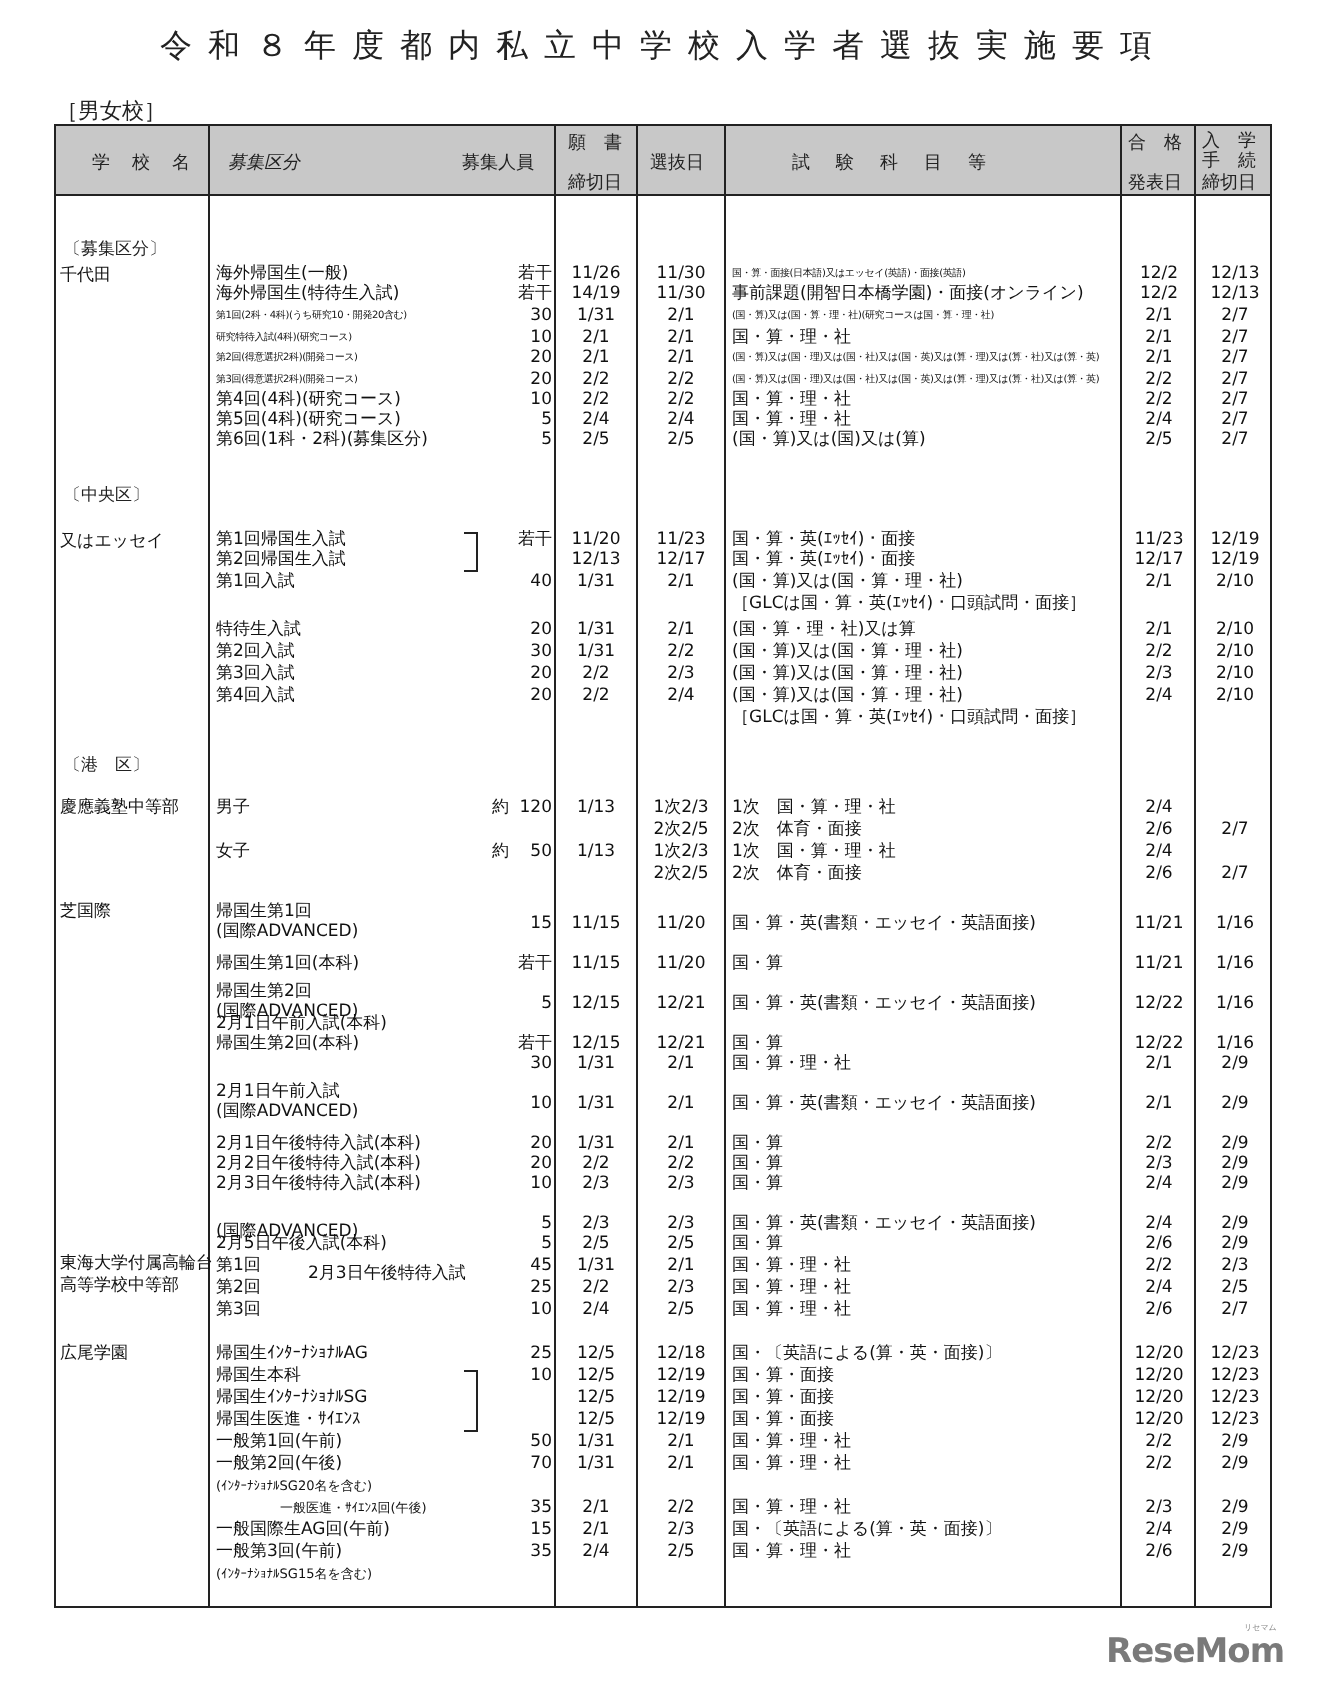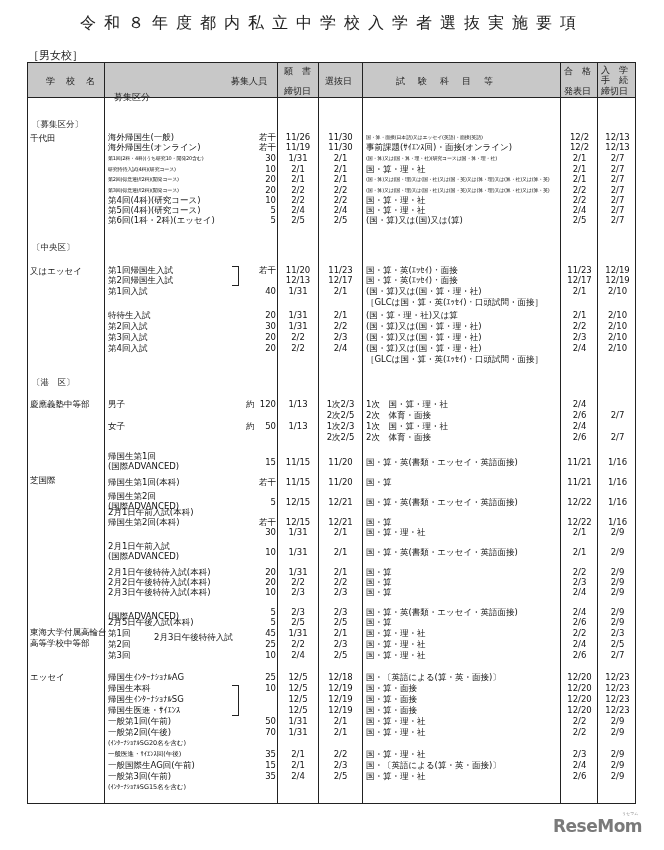--- a/index.html
+++ b/index.html
@@ -33,21 +33,21 @@
 </style>
 </head>
 <body>
 
 <div class="title">令和８年度都内私立中学校入学者選抜実施要項</div>
 <div class="section-label">［男女校］</div>
 
 <div class="tbl" id="tbl">
   <div class="hdr">
     <span class="h" style="left:18px;top:12px;letter-spacing:1px;">学　校　名</span>
-    <span class="h" style="left:86px;top:28px;">募集区分</span>
+    <span class="h" style="left:86px;top:12px;font-style:italic;">募集区分</span>
     <span class="h" style="left:203px;top:12px;">募集人員</span>
     <span class="h" style="left:256px;top:2px;">願　書</span>
     <span class="h" style="left:256px;top:22px;">締切日</span>
     <span class="h" style="left:297px;top:12px;">選抜日</span>
     <span class="h" style="left:368px;top:12px;letter-spacing:2px;">試　験　科　目　等</span>
     <span class="h" style="left:536px;top:2px;">合　格</span>
     <span class="h" style="left:536px;top:22px;">発表日</span>
     <span class="h" style="left:573px;top:1px;">入　学</span>
     <span class="h" style="left:573px;top:11px;">手　続</span>
     <span class="h" style="left:573px;top:22px;">締切日</span>
@@ -63,25 +63,25 @@
   <div id="body-rows">
       <div class="ward" style="top:56px;">〔募集区分〕</div>
       <div class="row c-name" style="top:70px;">千代田</div>
       <div class="row c-kubun" style="top:69px;">海外帰国生(一般)</div>
       <div class="row c-ninzu" style="top:69px;">若干</div>
       <div class="row c-gansho" style="top:69px;">11/26</div>
       <div class="row c-senbatsu" style="top:69px;">11/30</div>
       <div class="row c-kamoku tiny" style="top:69px;">国・算・面接(日本語)又はエッセイ(英語)・面接(英語)</div>
       <div class="row c-happyo" style="top:69px;">12/2</div>
       <div class="row c-tetsuzuki" style="top:69px;">12/13</div>
-      <div class="row c-kubun" style="top:79px;">海外帰国生(オンライン)</div>
+      <div class="row c-kubun" style="top:79px;">海外帰国生(特待生入試)</div>
       <div class="row c-ninzu" style="top:79px;">若干</div>
-      <div class="row c-gansho" style="top:79px;">11/19</div>
+      <div class="row c-gansho" style="top:79px;">14/19</div>
       <div class="row c-senbatsu" style="top:79px;">11/30</div>
-      <div class="row c-kamoku" style="top:79px;">事前課題(ｻｲｴﾝｽ回)・面接(オンライン)</div>
+      <div class="row c-kamoku" style="top:79px;">事前課題(開智日本橋学園)・面接(オンライン)</div>
       <div class="row c-happyo" style="top:79px;">12/2</div>
       <div class="row c-tetsuzuki" style="top:79px;">12/13</div>
       <div class="row c-kubun tiny" style="top:90px;">第1回(2科・4科)(うち研究10・開発20含む)</div>
       <div class="row c-ninzu" style="top:90px;">30</div>
       <div class="row c-gansho" style="top:90px;">1/31</div>
       <div class="row c-senbatsu" style="top:90px;">2/1</div>
       <div class="row c-kamoku tiny" style="top:90px;">(国・算)又は(国・算・理・社)(研究コースは国・算・理・社)</div>
       <div class="row c-happyo" style="top:90px;">2/1</div>
       <div class="row c-tetsuzuki" style="top:90px;">2/7</div>
       <div class="row c-kubun tiny" style="top:101px;">研究特待入試(4科)(研究コース)</div>
@@ -112,21 +112,21 @@
       <div class="row c-kamoku" style="top:132px;">国・算・理・社</div>
       <div class="row c-happyo" style="top:132px;">2/2</div>
       <div class="row c-tetsuzuki" style="top:132px;">2/7</div>
       <div class="row c-kubun" style="top:142px;">第5回(4科)(研究コース)</div>
       <div class="row c-ninzu" style="top:142px;">5</div>
       <div class="row c-gansho" style="top:142px;">2/4</div>
       <div class="row c-senbatsu" style="top:142px;">2/4</div>
       <div class="row c-kamoku" style="top:142px;">国・算・理・社</div>
       <div class="row c-happyo" style="top:142px;">2/4</div>
       <div class="row c-tetsuzuki" style="top:142px;">2/7</div>
-      <div class="row c-kubun" style="top:152px;">第6回(1科・2科)(エッセイ)</div>
+      <div class="row c-kubun" style="top:152px;">第6回(1科・2科)(募集区分)</div>
       <div class="row c-ninzu" style="top:152px;">5</div>
       <div class="row c-gansho" style="top:152px;">2/5</div>
       <div class="row c-senbatsu" style="top:152px;">2/5</div>
       <div class="row c-kamoku" style="top:152px;">(国・算)又は(国)又は(算)</div>
       <div class="row c-happyo" style="top:152px;">2/5</div>
       <div class="row c-tetsuzuki" style="top:152px;">2/7</div>
       <div class="ward" style="top:179px;">〔中央区〕</div>
       <div class="row c-name" style="top:203px;">又はエッセイ</div>
       <div class="row c-kubun" style="top:202px;">第1回帰国生入試</div>
       <div class="row c-ninzu" style="top:202px;">若干</div>
@@ -195,21 +195,21 @@
       <div class="row" style="top:358px;left:218px;">約</div>
       <div class="row c-ninzu" style="top:358px;">50</div>
       <div class="row c-gansho" style="top:358px;">1/13</div>
       <div class="row c-senbatsu" style="top:358px;">1次2/3</div>
       <div class="row c-kamoku" style="top:358px;">1次　国・算・理・社</div>
       <div class="row c-happyo" style="top:358px;">2/4</div>
       <div class="row c-senbatsu" style="top:369px;">2次2/5</div>
       <div class="row c-kamoku" style="top:369px;">2次　体育・面接</div>
       <div class="row c-happyo" style="top:369px;">2/6</div>
       <div class="row c-tetsuzuki" style="top:369px;">2/7</div>
-      <div class="row c-name" style="top:412px;">芝国際</div>
+      <div class="row c-name" style="top:388px;">芝国際</div>
       <div class="row c-kubun" style="top:388px;">帰国生第1回</div>
       <div class="row c-kubun" style="top:398px;">(国際ADVANCED)</div>
       <div class="row c-ninzu" style="top:394px;">15</div>
       <div class="row c-gansho" style="top:394px;">11/15</div>
       <div class="row c-senbatsu" style="top:394px;">11/20</div>
       <div class="row c-kamoku" style="top:394px;">国・算・英(書類・エッセイ・英語面接)</div>
       <div class="row c-happyo" style="top:394px;">11/21</div>
       <div class="row c-tetsuzuki" style="top:394px;">1/16</div>
       <div class="row c-kubun" style="top:414px;">帰国生第1回(本科)</div>
       <div class="row c-ninzu" style="top:414px;">若干</div>
@@ -300,21 +300,21 @@
       <div class="row c-kamoku" style="top:576px;">国・算・理・社</div>
       <div class="row c-happyo" style="top:576px;">2/4</div>
       <div class="row c-tetsuzuki" style="top:576px;">2/5</div>
       <div class="row c-kubun" style="top:587px;">第3回</div>
       <div class="row c-ninzu" style="top:587px;">10</div>
       <div class="row c-gansho" style="top:587px;">2/4</div>
       <div class="row c-senbatsu" style="top:587px;">2/5</div>
       <div class="row c-kamoku" style="top:587px;">国・算・理・社</div>
       <div class="row c-happyo" style="top:587px;">2/6</div>
       <div class="row c-tetsuzuki" style="top:587px;">2/7</div>
-      <div class="row c-name" style="top:609px;">エッセイ</div>
+      <div class="row c-name" style="top:609px;">広尾学園</div>
       <div class="row c-kubun" style="top:609px;">帰国生ｲﾝﾀｰﾅｼｮﾅﾙAG</div>
       <div class="row c-ninzu" style="top:609px;">25</div>
       <div class="row c-gansho" style="top:609px;">12/5</div>
       <div class="row c-senbatsu" style="top:609px;text-align:center;">12/18</div>
       <div class="row c-kamoku" style="top:609px;">国・〔英語による(算・英・面接)〕</div>
       <div class="row c-happyo" style="top:609px;">12/20</div>
       <div class="row c-tetsuzuki" style="top:609px;">12/23</div>
       <div class="row c-kubun" style="top:620px;">帰国生本科</div>
       <div class="row c-ninzu" style="top:620px;">10</div>
       <div class="row c-gansho" style="top:620px;">12/5</div>
@@ -342,21 +342,21 @@
       <div class="row c-happyo" style="top:653px;">2/2</div>
       <div class="row c-tetsuzuki" style="top:653px;">2/9</div>
       <div class="row c-kubun" style="top:664px;">一般第2回(午後)</div>
       <div class="row c-ninzu" style="top:664px;">70</div>
       <div class="row c-gansho" style="top:664px;">1/31</div>
       <div class="row c-senbatsu" style="top:664px;">2/1</div>
       <div class="row c-kamoku" style="top:664px;">国・算・理・社</div>
       <div class="row c-happyo" style="top:664px;">2/2</div>
       <div class="row c-tetsuzuki" style="top:664px;">2/9</div>
       <div class="row c-kubun small" style="top:675px;">(ｲﾝﾀｰﾅｼｮﾅﾙSG20名を含む)</div>
-      <div class="row c-kubun small" style="top:686px;">一般医進・ｻｲｴﾝｽ回(午後)</div>
+      <div class="row c-kubun small" style="top:686px;margin-left:32px;">一般医進・ｻｲｴﾝｽ回(午後)</div>
       <div class="row c-ninzu" style="top:686px;">35</div>
       <div class="row c-gansho" style="top:686px;">2/1</div>
       <div class="row c-senbatsu" style="top:686px;">2/2</div>
       <div class="row c-kamoku" style="top:686px;">国・算・理・社</div>
       <div class="row c-happyo" style="top:686px;">2/3</div>
       <div class="row c-tetsuzuki" style="top:686px;">2/9</div>
       <div class="row c-kubun" style="top:697px;">一般国際生AG回(午前)</div>
       <div class="row c-ninzu" style="top:697px;">15</div>
       <div class="row c-gansho" style="top:697px;">2/1</div>
       <div class="row c-senbatsu" style="top:697px;">2/3</div>

